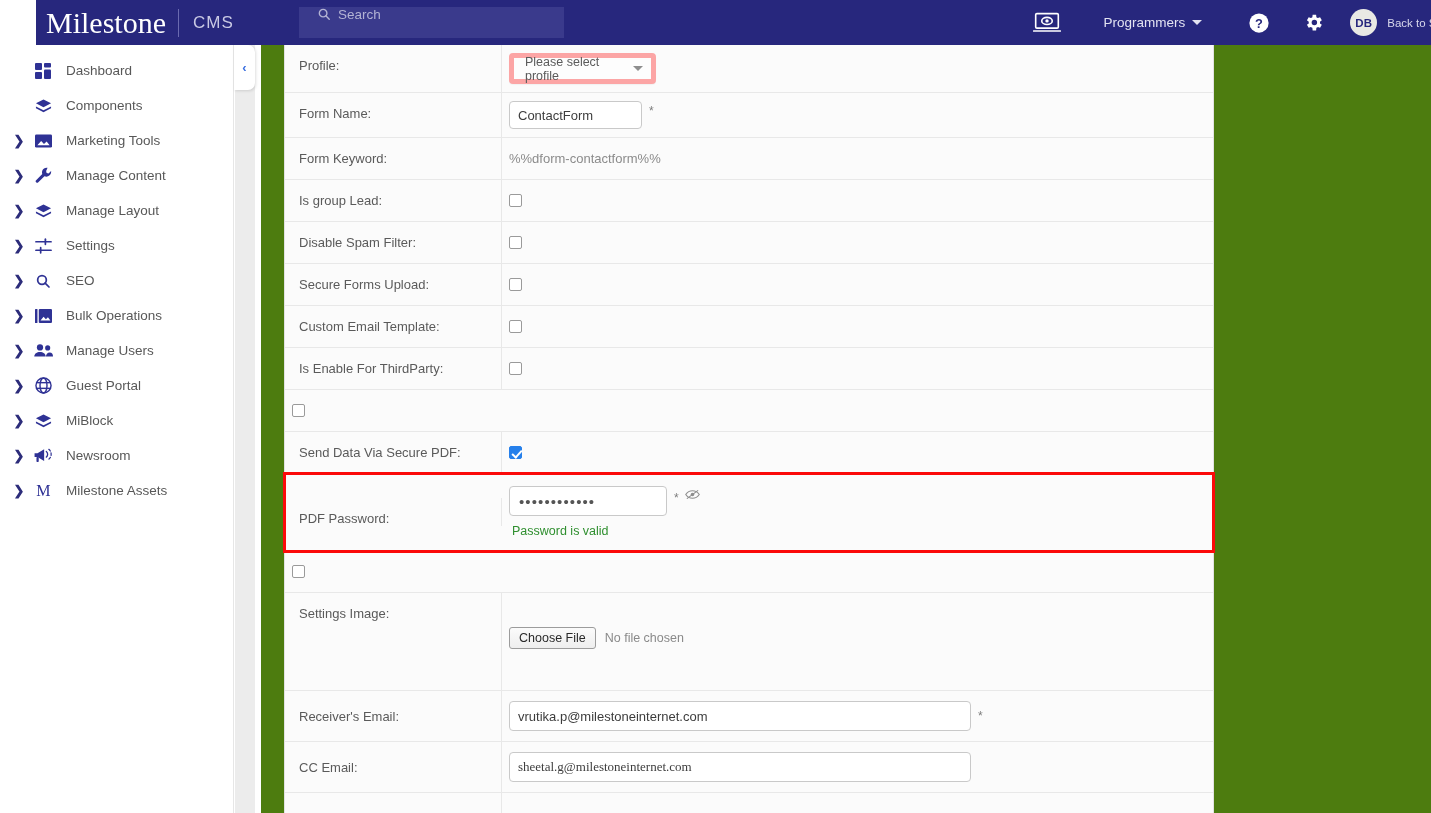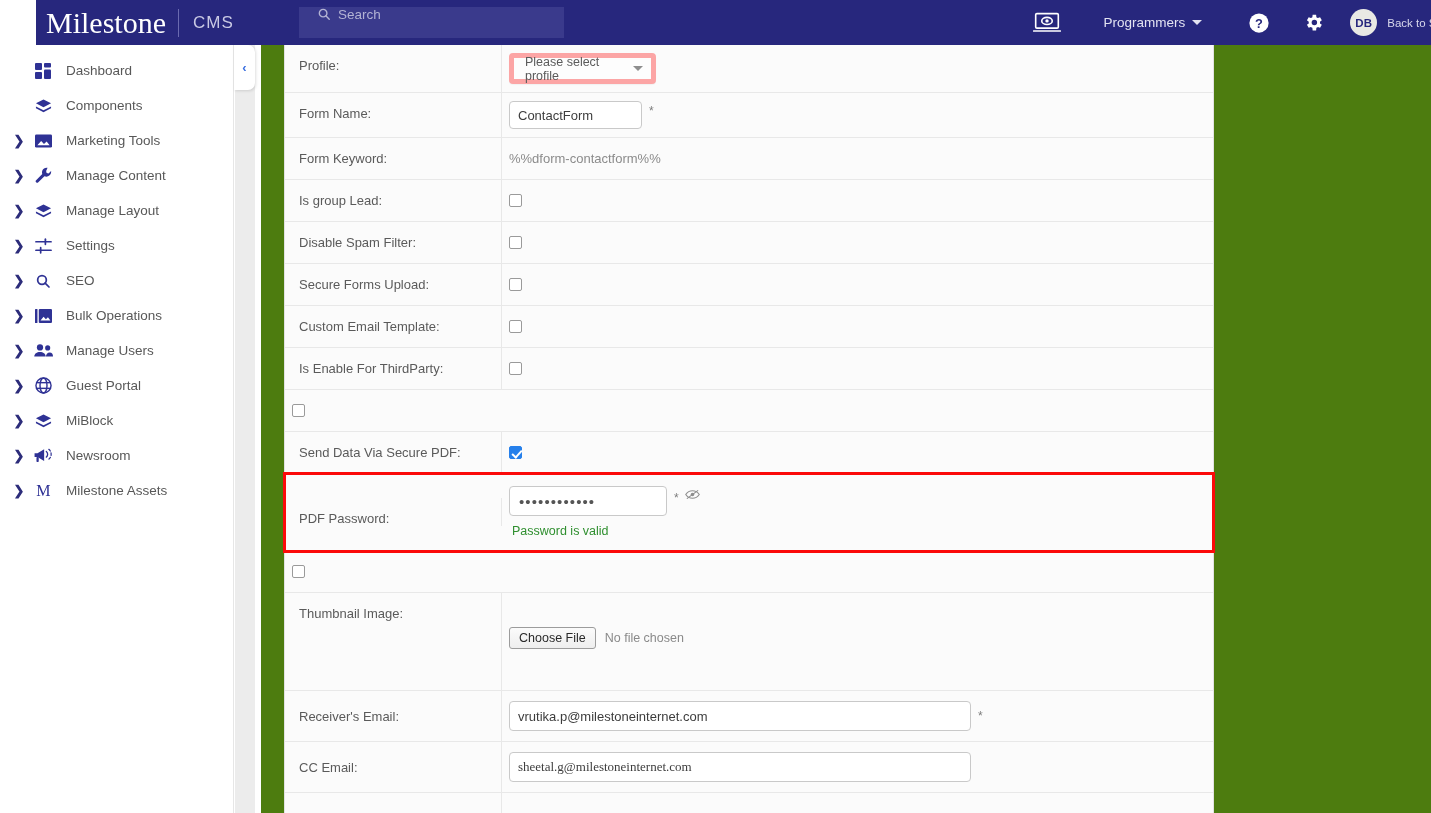--- a/index.html
+++ b/index.html
@@ -601,21 +601,21 @@
       </div>
     </div>
 
     <div class="frow">
       <div class="val">
           <span class="cbx"></span>
         </div>
     </div>
 
     <div class="frow tall" style="min-height:98px">
-      <div class="lbl">Thumbnail Image:</div>
+      <div class="lbl">Settings Image:</div>
       <div class="val">
         <div class="file-ctl">
           <span class="choose-btn">Choose File</span>
           <span class="no-file">No file chosen</span>
         </div>
       </div>
     </div>
 
     <div class="frow" style="min-height:51px">
       <div class="lbl" style="padding-top:18px">Receiver's Email:</div>

